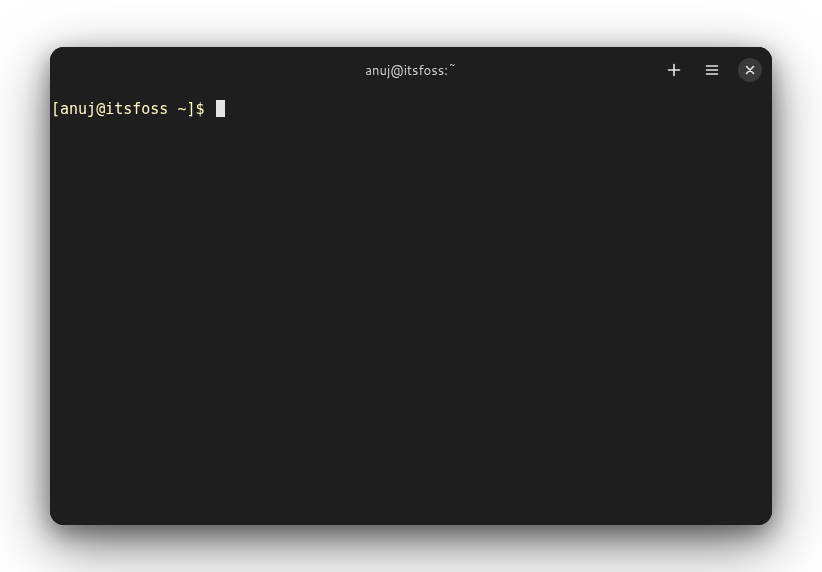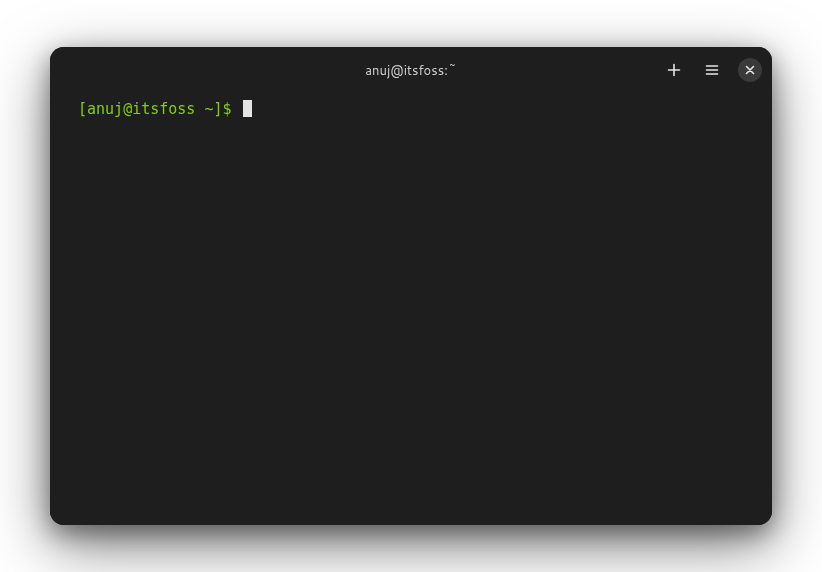--- a/index.html
+++ b/index.html
@@ -60,26 +60,26 @@
       border-radius: 50%;
     }
     .ctrl-btn svg {
       display: block;
     }
     .close-btn {
       background: #3a3a3a;
     }
     .terminal-body {
       flex: 1;
-      padding: 6px 12px 10px 28px;
+      padding: 6px 12px 10px 1px;
       background: #1e1e1e;
       font-family: "DejaVu Sans Mono", "Liberation Mono", Menlo, Consolas, monospace;
       font-size: 15px;
       line-height: 1.35;
-      color: #84cc16;
+      color: #fef9c3;
     }
     .prompt-line {
       display: flex;
       align-items: center;
     }
     .prompt {
       white-space: pre;
     }
     .cursor {
       display: inline-block;

